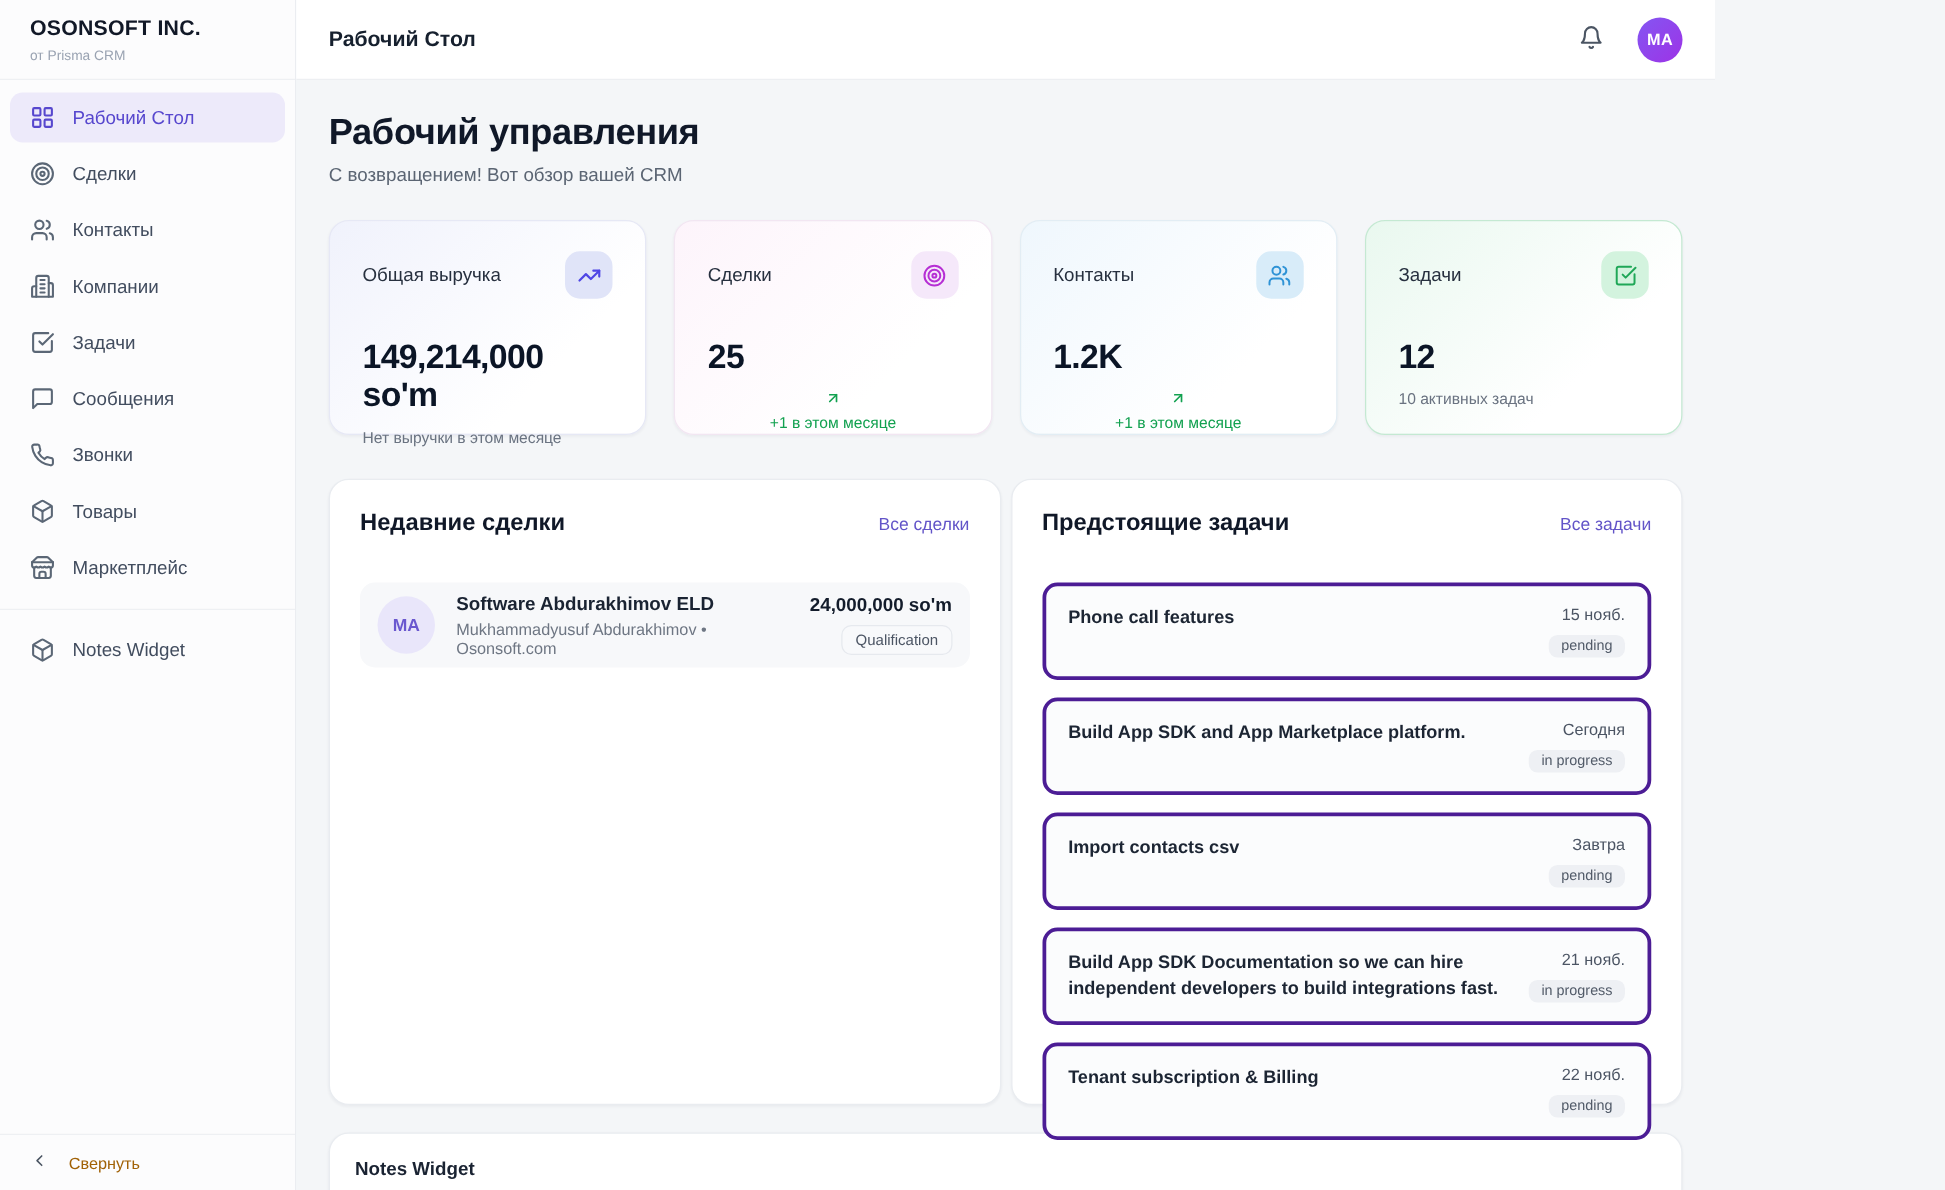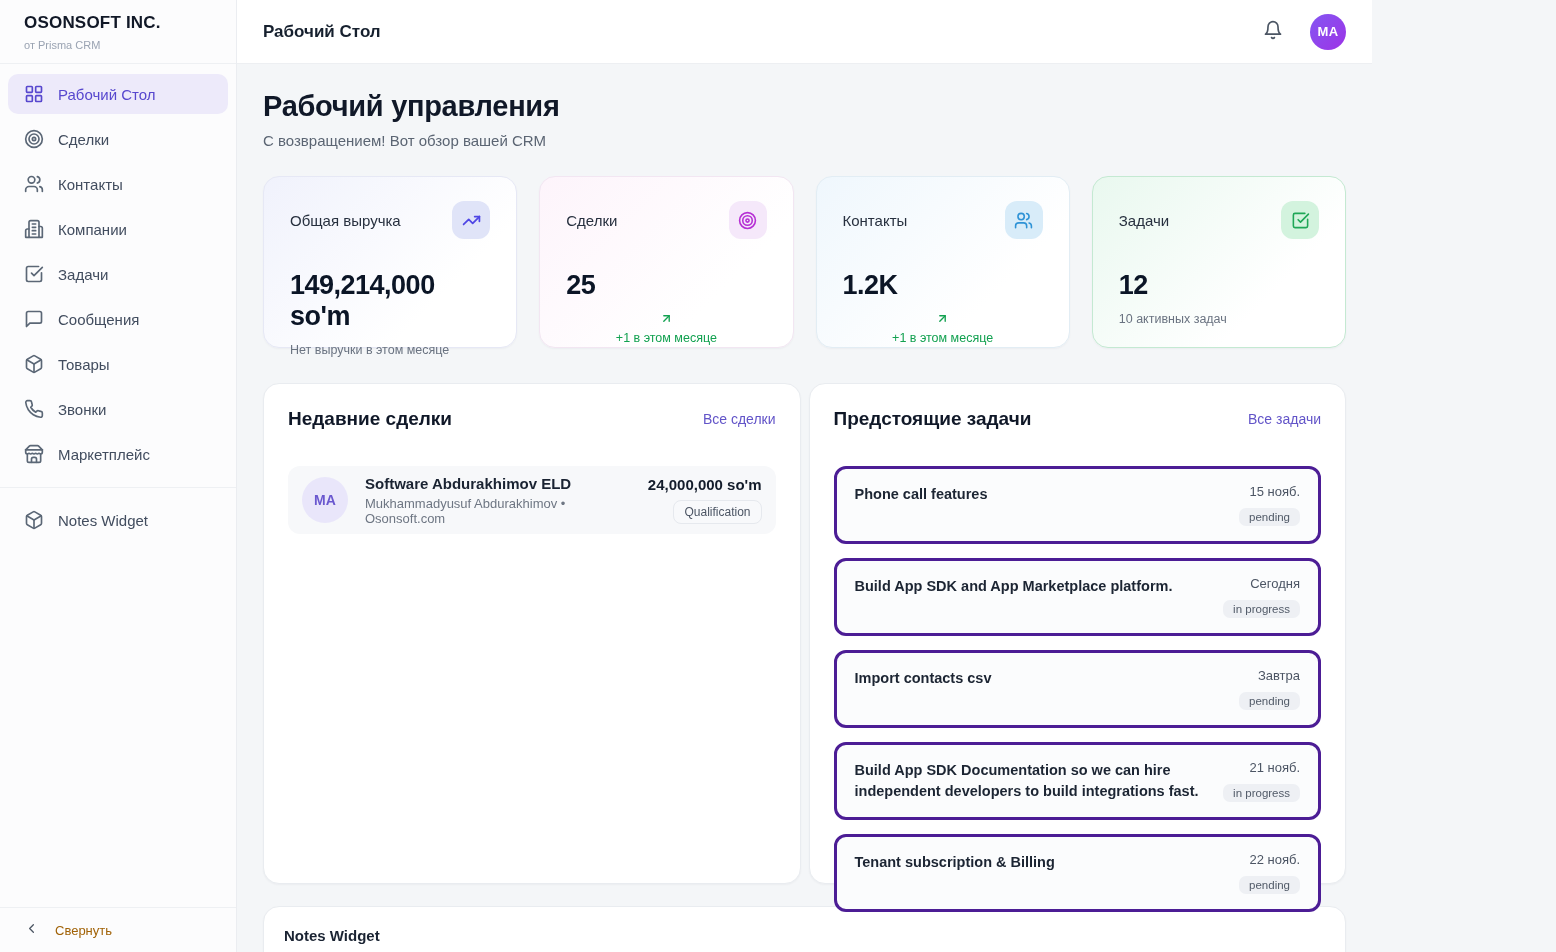--- a/index.html
+++ b/index.html
@@ -208,35 +208,35 @@
             <svg viewBox="0 0 24 24" fill="none" stroke="currentColor" stroke-width="2" stroke-linecap="round" stroke-linejoin="round">
               <path d="M21 15a2 2 0 0 1-2 2H7l-4 4V5a2 2 0 0 1 2-2h14a2 2 0 0 1 2 2z"></path>
             </svg>
           </span>
           <span>Сообщения</span>
         </div>
 
         <div class="menu-item">
           <span class="mi-icon">
             <svg viewBox="0 0 24 24" fill="none" stroke="currentColor" stroke-width="2" stroke-linecap="round" stroke-linejoin="round">
+              <path d="M22 16.92v3a2 2 0 0 1-2.18 2 19.79 19.79 0 0 1-8.63-3.07 19.5 19.5 0 0 1-6-6 19.79 19.79 0 0 1-3.07-8.67A2 2 0 0 1 4.11 2h3a2 2 0 0 1 2 1.72 12.84 12.84 0 0 0 .7 2.81 2 2 0 0 1-.45 2.11L8.09 9.91a16 16 0 0 0 6 6l1.27-1.27a2 2 0 0 1 2.11-.45 12.84 12.84 0 0 0 2.81.7A2 2 0 0 1 22 16.92z"></path>
+            </svg>
+          </span>
+          <span>Звонки</span>
+        </div>
+
+        <div class="menu-item">
+          <span class="mi-icon">
+            <svg viewBox="0 0 24 24" fill="none" stroke="currentColor" stroke-width="2" stroke-linecap="round" stroke-linejoin="round">
               <path d="M21 8a2 2 0 0 0-1-1.73l-7-4a2 2 0 0 0-2 0l-7 4A2 2 0 0 0 3 8v8a2 2 0 0 0 1 1.73l7 4a2 2 0 0 0 2 0l7-4A2 2 0 0 0 21 16Z"></path>
               <path d="m3.3 7 8.7 5 8.7-5"></path>
               <path d="M12 22V12"></path>
             </svg>
           </span>
           <span>Товары</span>
-        </div>
-
-        <div class="menu-item">
-          <span class="mi-icon">
-            <svg viewBox="0 0 24 24" fill="none" stroke="currentColor" stroke-width="2" stroke-linecap="round" stroke-linejoin="round">
-              <path d="M22 16.92v3a2 2 0 0 1-2.18 2 19.79 19.79 0 0 1-8.63-3.07 19.5 19.5 0 0 1-6-6 19.79 19.79 0 0 1-3.07-8.67A2 2 0 0 1 4.11 2h3a2 2 0 0 1 2 1.72 12.84 12.84 0 0 0 .7 2.81 2 2 0 0 1-.45 2.11L8.09 9.91a16 16 0 0 0 6 6l1.27-1.27a2 2 0 0 1 2.11-.45 12.84 12.84 0 0 0 2.81.7A2 2 0 0 1 22 16.92z"></path>
-            </svg>
-          </span>
-          <span>Звонки</span>
         </div>
 
         <div class="menu-item">
           <span class="mi-icon">
             <svg viewBox="0 0 24 24" fill="none" stroke="currentColor" stroke-width="2" stroke-linecap="round" stroke-linejoin="round">
               <path d="m2 7 4.41-4.41A2 2 0 0 1 7.83 2h8.34a2 2 0 0 1 1.42.59L22 7"></path>
               <path d="M4 12v8a2 2 0 0 0 2 2h12a2 2 0 0 0 2-2v-8"></path>
               <path d="M15 22v-4a2 2 0 0 0-2-2h-2a2 2 0 0 0-2 2v4"></path>
               <path d="M2 7h20"></path>
               <path d="M22 7v3a2 2 0 0 1-2 2 2.7 2.7 0 0 1-1.59-.63.7.7 0 0 0-.82 0A2.7 2.7 0 0 1 16 12a2.7 2.7 0 0 1-1.59-.63.7.7 0 0 0-.82 0A2.7 2.7 0 0 1 12 12a2.7 2.7 0 0 1-1.59-.63.7.7 0 0 0-.82 0A2.7 2.7 0 0 1 8 12a2.7 2.7 0 0 1-1.59-.63.7.7 0 0 0-.82 0A2.7 2.7 0 0 1 4 12a2 2 0 0 1-2-2V7"></path>

